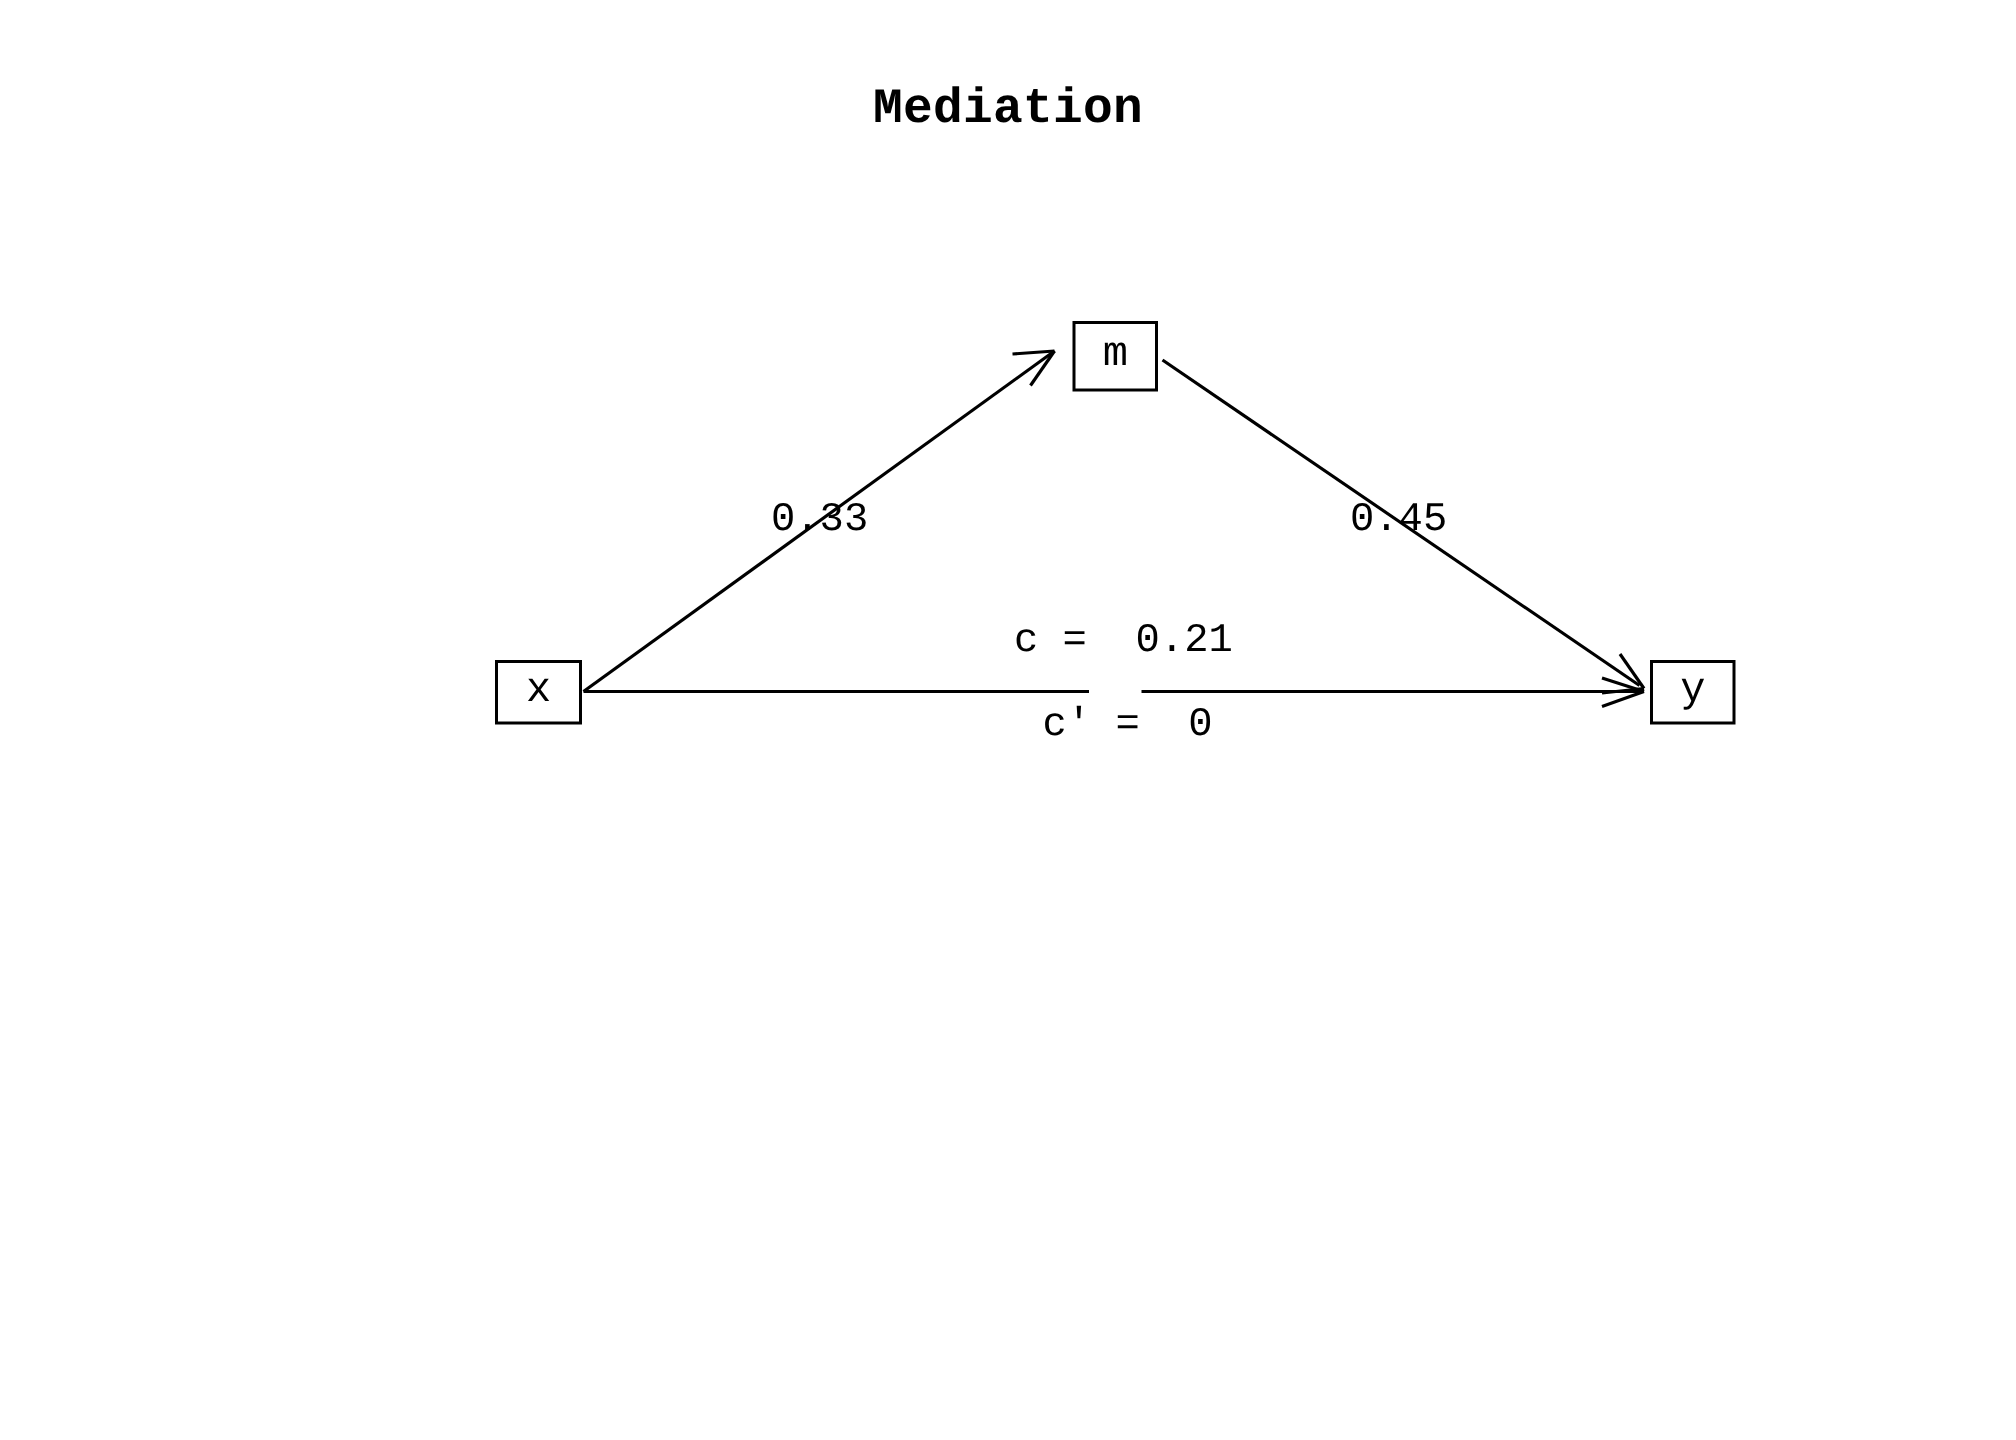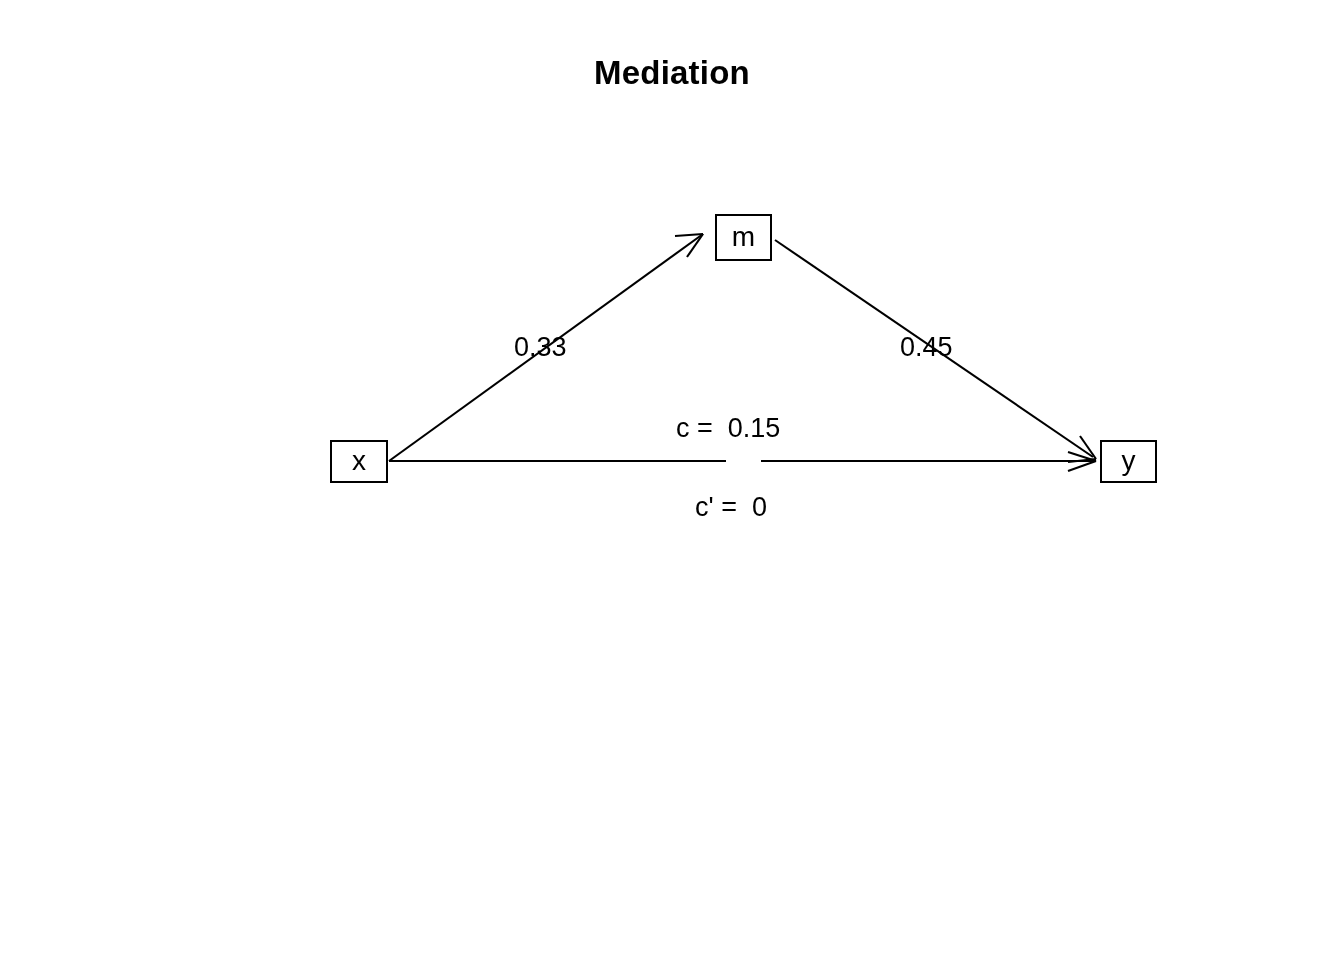--- a/index.html
+++ b/index.html
@@ -12,20 +12,21 @@
     height: 960px;
     font-family: "Liberation Sans", sans-serif;
     color: #000000;
     overflow: hidden;
   }
   #plot-canvas {
     position: relative;
     width: 1344px;
     height: 960px;
     background: #ffffff;
+    font-family: Liberation Mono, monospace;
   }
   #diagram-title {
     position: absolute;
     left: 0;
     top: 56px;
     width: 1344px;
     text-align: center;
     font-size: 33px;
     font-weight: bold;
     letter-spacing: 0.2px;
@@ -74,21 +75,21 @@
     position: absolute;
     font-size: 27px;
     line-height: 1;
     white-space: pre;
     z-index: 2;
     background: transparent;
   }
   #label-a { left: 514px; top: 334px; }
   #label-b { left: 900px; top: 334px; text-align: center; }
   #label-c { left: 676px; top: 415px; }
-  #label-cprime { left: 695px; top: 494px; }
+  #label-cprime { left: 695px; top: 471px; }
 </style>
 </head>
 <body>
 
 <div id="plot-canvas">
 
   <div id="diagram-title">Mediation</div>
 
   <svg id="edges-svg" viewBox="0 0 1344 960" xmlns="http://www.w3.org/2000/svg">
 
@@ -118,17 +119,17 @@
   </div>
 
   <div class="node-box" id="node-y">
     <span class="node-label">y</span>
   </div>
 
   <div class="edge-label" id="label-a">0.33</div>
 
   <div class="edge-label" id="label-b">0.45</div>
 
-  <div class="edge-label" id="label-c">c =  0.15</div>
+  <div class="edge-label" id="label-c">c =  0.21</div>
 
   <div class="edge-label" id="label-cprime">c' =  0</div>
 
 </div>
 
 </body></html>

